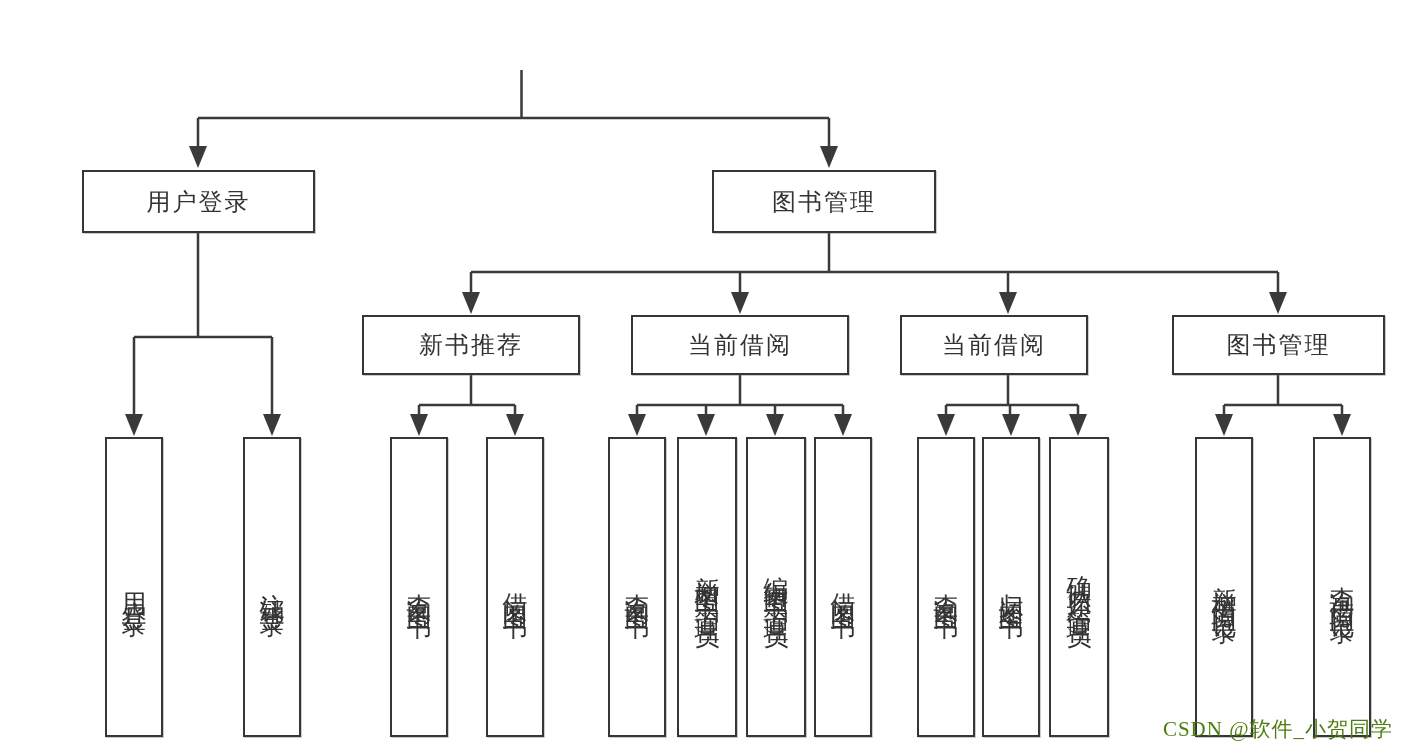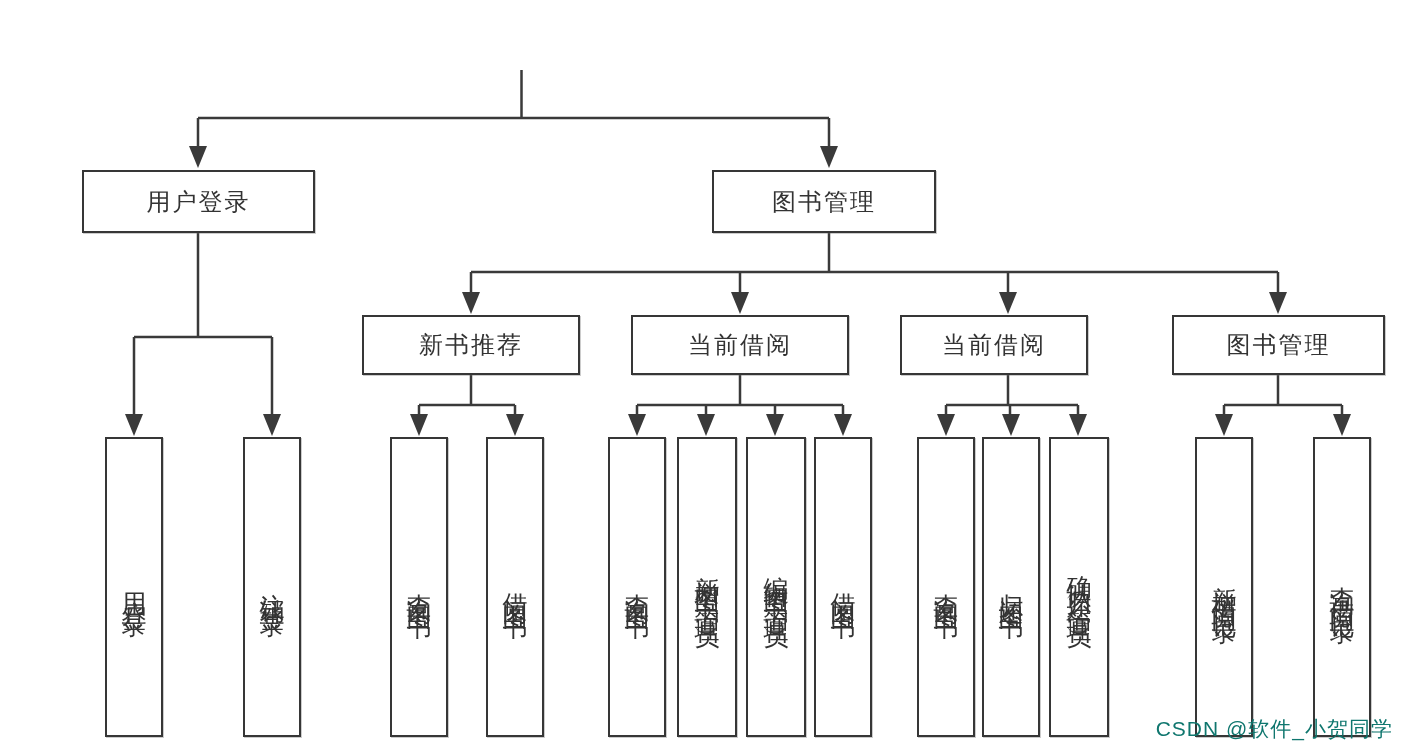--- a/index.html
+++ b/index.html
@@ -15,21 +15,21 @@
     box-sizing:border-box; display:flex; align-items:center; justify-content:center;
     box-shadow:1px 1px 0 rgba(110,110,110,0.35);
   }
   .h-label { font-size:24px; letter-spacing:2px; white-space:nowrap; }
   .box.v .v-label {
     writing-mode:vertical-rl; text-orientation:mixed;
     font-size:25px; line-height:1; letter-spacing:7px;
   }
   .watermark {
     position:absolute; right:12px; bottom:4px; font-size:21px;
-    color:#0f766e; letter-spacing:1px; z-index:6; white-space:nowrap;
+    color:#4d7c0f; letter-spacing:1px; z-index:6; white-space:nowrap;font-family:Liberation Serif, serif;
   }
 </style>
 </head>
 <body>
 
 <div class="stage">
 
   <svg class="edges" viewBox="0 0 1405 747" xmlns="http://www.w3.org/2000/svg">
     <g>
       <path class="ln" d="M521.5 70 V118 M198 118 H829 M198 118 V150 M829 118 V150"></path>

